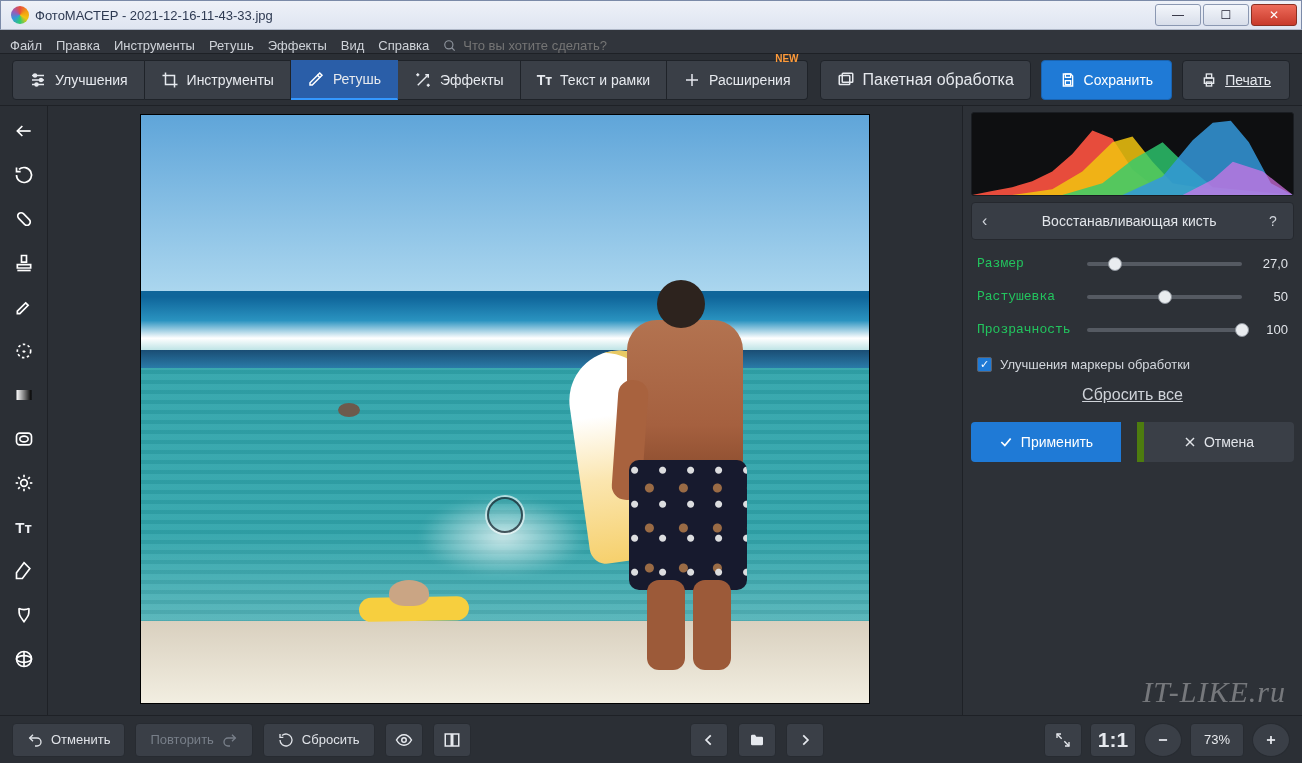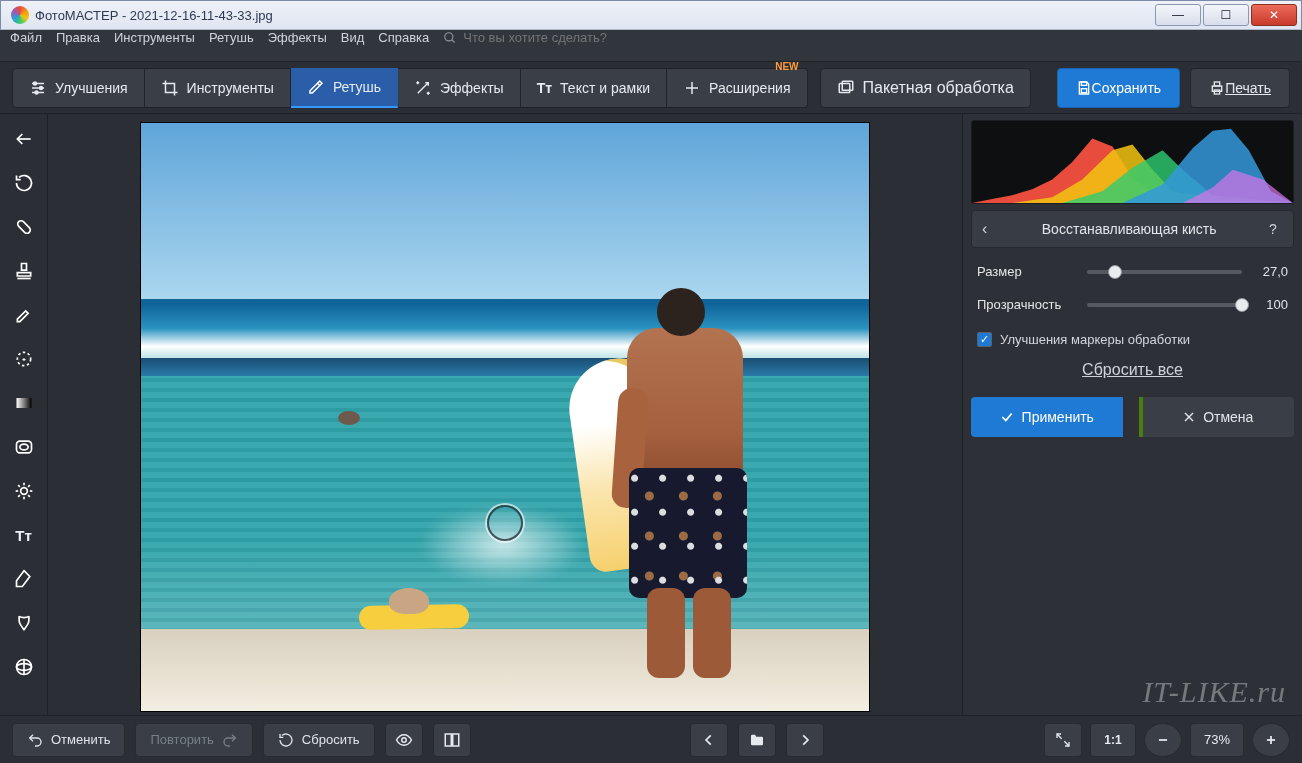--- a/index.html
+++ b/index.html
@@ -9,34 +9,34 @@
 .titlebar { height: 30px; background: linear-gradient(#eef1f8,#dfe5f1); border: 1px solid #7b8aa8; border-bottom: 1px solid #b0b8c8; display: flex; align-items: center; padding: 0 4px; }
 .titlebar .appicon { width: 18px; height: 18px; border-radius: 50%; background: conic-gradient(#e74c3c,#f39c12,#f1c40f,#2ecc71,#3498db,#9b59b6,#e74c3c); margin: 0 6px; }
 .titlebar .title { font-size: 13px; color: #2e3a52; }
 .titlebar .spacer { flex: 1; }
 .winbtn { width: 46px; height: 22px; margin-left: 2px; border: 1px solid #8b98b2; border-radius: 3px; background: linear-gradient(#f3f6fb,#d8deea); display:flex; align-items:center; justify-content:center; font-size:12px; color:#223; cursor:pointer;}
 .winbtn.close { background: linear-gradient(#ed6b5a,#c83a2b); color:#fff; border-color:#8b2f22; }
 
 .app { position: relative; height: 733px; background:#2b2f35; color:#e8eaed; display:flex; flex-direction:column; }
 
 
-.menubar { height: 32px; background:#31353c; border-bottom:1px solid #1e2126; display:flex; align-items:flex-start; padding:0 10px; gap:14px; font-size:13px; color:#cfd3d9; }
+.menubar { height: 24px; background:#31353c; border-bottom:1px solid #1e2126; display:flex; align-items:flex-end; padding:0 10px; gap:14px; font-size:13px; color:#cfd3d9; }
 .menubar .menuitem { cursor:pointer; }
 .menubar .searchwrap { display:flex; align-items:center; gap:6px; color:#8d939c; }
 .menubar input.search { background:transparent; border:none; color:#cfd3d9; font-size:13px; width:200px; outline:none; }
 
 
 .toptoolbar { height: 52px; background:#2b2f35; border-bottom:1px solid #1e2126; display:flex; align-items:center; padding:0 12px; }
 .tabbtn { height:40px; padding:0 16px; display:flex; align-items:center; gap:8px; background:#3a3f47; border:1px solid #1f2329; border-left:none; font-size:14px; color:#e6e9ee; cursor:pointer; position:relative;}
 .tabbtn:first-child { border-left:1px solid #1f2329; border-radius:4px 0 0 4px;}
 .tabbtn.active { background:#2a5ea8; border-color:#2a5ea8; border-bottom:2px solid #3498ff; }
 .tabbtn .badge { position:absolute; top:-8px; right:8px; font-size:10px; color:#ff9b3a; font-weight:600; }
 .tabbtn.last { border-radius:0 4px 4px 0; }
 .batchbtn { height:40px; margin-left:12px; padding:0 16px; display:flex; align-items:center; gap:8px; background:#3a3f47; border:1px solid #1f2329; border-radius:4px; font-size:16px; color:#e6e9ee; cursor:pointer;}
-.actionbtn { height:40px; padding:8px 18px; display:flex; align-items:center; border-radius:4px; font-size:14px; cursor:pointer; }
+.actionbtn { height:40px; padding:8px 18px; display:flex; align-items:center; gap:8px; border-radius:4px; font-size:14px; cursor:pointer; }
 .actionbtn.primary { background:#1f7ad6; color:#fff; border:1px solid #1a63b0; }
 .actionbtn.secondary { background:#3a3f47; color:#e6e9ee; border:1px solid #1f2329; margin-left:10px;text-decoration:underline;}
 .topspacer { flex:1; }
 
 
 .mainrow { flex:1; display:flex; min-height:0; }
 
 
 .toolrail { width:48px; background:#2b2f35; border-right:1px solid #1e2126; display:flex; flex-direction:column; align-items:center; padding-top:10px; gap:14px; }
 .tool { width:30px; height:30px; display:flex; align-items:center; justify-content:center; color:#eef0f4; cursor:pointer; font-size:18px; border-radius:4px;}
@@ -69,38 +69,38 @@
 
 
 .rightpanel { width:340px; background:#2d3137; border-left:1px solid #1e2126; display:flex; flex-direction:column; padding:6px 8px 0 8px; gap:6px; }
 .histogram { height:84px; background:#0e0f11; border:1px solid #1a1d22; border-radius:3px; position:relative; overflow:hidden; }
 .panelheader { height:38px; background:#383d45; border:1px solid #25282e; border-radius:4px; display:flex; align-items:center; padding:0 10px; color:#e2e5ea; font-size:14px; }
 .panelheader .backchev { font-size:16px; color:#cfd3d9; cursor:pointer; margin-right:8px; }
 .panelheader .helpq { margin-left:auto; width:20px; height:20px; display:flex; align-items:center; justify-content:center; font-size:14px; color:#cfd3d9; cursor:pointer; }
 .panelheader .hlabel { flex:1; text-align:center; }
 .sliders { padding:10px 6px; display:flex; flex-direction:column; gap:18px; }
 .sliderrow { display:flex; align-items:center; font-size:13px; color:#d2d6dc; }
-.sliderrow .slabel { width:100px; color:#e5e5e5;}
+.sliderrow .slabel { width:100px; color:#22c55e;font-family:Liberation Mono, monospace;}
 .sliderrow .strack { flex:1; height:4px; background:#555a62; border-radius:2px; position:relative; margin:0 10px; cursor:pointer;}
 .sliderrow .sthumb { position:absolute; top:50%; width:14px; height:14px; background:#e9ecef; border:1px solid #8e949c; border-radius:50%; transform:translate(-50%,-50%); }
 .sliderrow .sval { width:36px; text-align:right; color:#e0e3e8;}
 .check { display:flex; align-items:center; gap:8px; padding:4px 6px 2px 6px; font-size:13px; color:#d2d6dc; cursor:pointer;}
 .check .box { width:15px; height:15px; border:1px solid #5b616b; background:#1f7ad6; display:flex; align-items:center; justify-content:center; color:#fff; font-size:11px; border-radius:2px;}
 .resetlink { text-align:center; font-size:16px; color:#cfd3d9; text-decoration:underline; cursor:pointer; padding:6px 0 12px 0; }
 .panelbtns { display:flex; gap:16px; }
 .panelbtns .pbtn { flex:1; height:40px; display:flex; align-items:center; justify-content:center; gap:8px; font-size:14px; cursor:pointer; }
 .panelbtns .apply { background:#1f7ad6; color:#fff; border-radius:4px 0 0 4px; }
-.panelbtns .cancel { background:#3a3f47; color:#e0e3e8; border-radius:0 4px 4px 0; border-left:4px solid #4d7c0f;}
+.panelbtns .cancel { background:#3a3f47; color:#e0e3e8; border-radius:0 4px 4px 0; border-left:7px solid #4d7c0f;}
 .watermark { position:absolute; right:16px; bottom:54px; font-family:Georgia,serif; font-size:30px; color:rgba(255,255,255,0.35); font-style:italic; letter-spacing:1px; pointer-events:none;}
 
 
 .bottombar { height:48px; background:#2b2f35; border-top:1px solid #1e2126; display:flex; align-items:center; padding:0 12px; gap:10px; }
 .bbtn { height:34px; padding:0 14px; display:flex; align-items:center; gap:8px; background:#3a3f47; border:1px solid #272b31; border-radius:4px; font-size:13px; color:#e0e3e8; cursor:pointer; }
 .bbtn.disabled { color:#787f89; }
-.iconbtn { width:38px; height:34px; display:flex; align-items:center; justify-content:center; background:#3a3f47; border:1px solid #272b31; border-radius:4px; color:#e6e9ee; cursor:pointer; font-size:12px;}
+.iconbtn { width:38px; height:34px; display:flex; align-items:center; justify-content:center; background:#3a3f47; border:1px solid #272b31; border-radius:4px; color:#e6e9ee; cursor:pointer; font-size:21px;}
 .bbspacer { flex:1; }
 .zoomgroup { display:flex; align-items:center; gap:8px; }
 .zoompct { width:54px; height:34px; display:flex; align-items:center; justify-content:center; background:#3a3f47; border:1px solid #272b31; border-radius:4px; font-size:13px;}
 svg { display:block; }
 </style>
 </head>
 <body>
 
 <div class="titlebar">
   <div class="appicon"></div>
@@ -339,20 +339,27 @@
       </div>
       <div class="sliders">
         <div class="sliderrow">
           <span class="slabel">Размер</span>
           <div class="strack">
               <div class="sthumb" style="left:18%"></div>
             </div>
           <span class="sval">27,0</span>
         </div>
         <div class="sliderrow">
+          <span class="slabel">Растушевка</span>
+          <div class="strack">
+              <div class="sthumb" style="left:50%"></div>
+            </div>
+          <span class="sval">50</span>
+        </div>
+        <div class="sliderrow">
           <span class="slabel">Прозрачность</span>
           <div class="strack">
               <div class="sthumb" style="left:100%"></div>
             </div>
           <span class="sval">100</span>
         </div>
       </div>
       <div class="check">
         <span class="box">✓</span>
         <span>Улучшения маркеры обработки</span>

